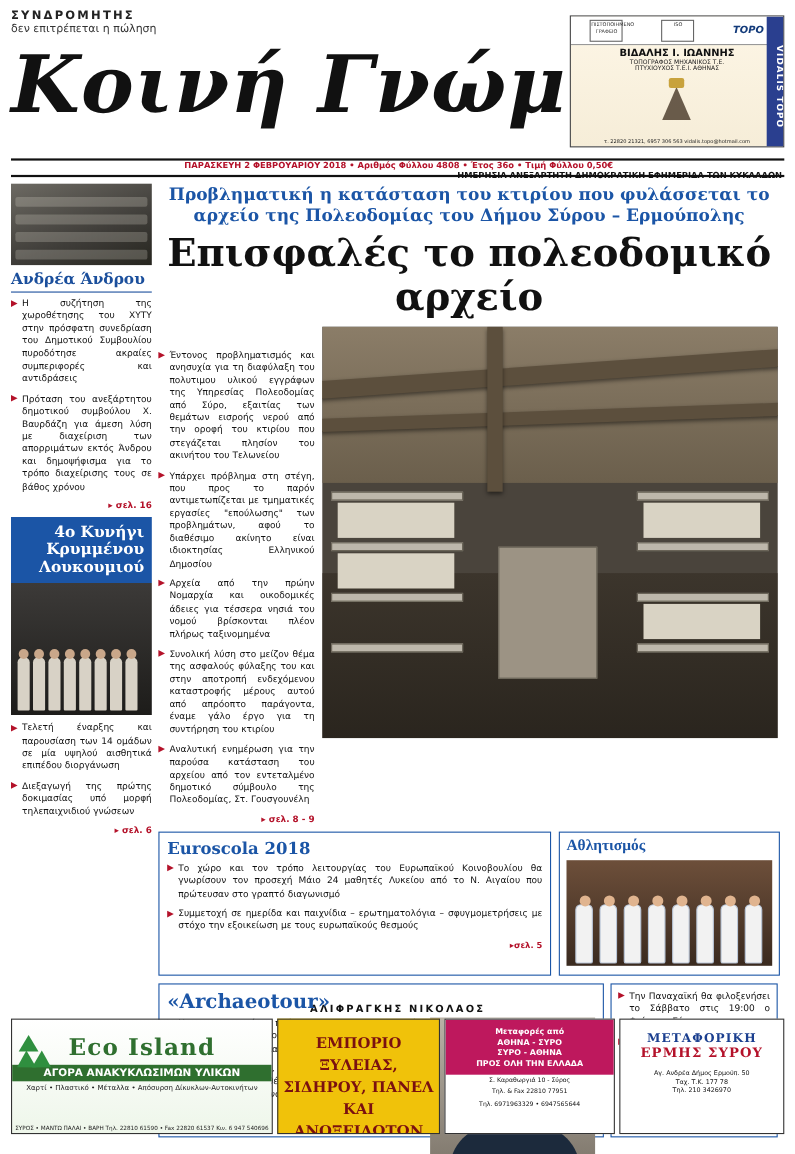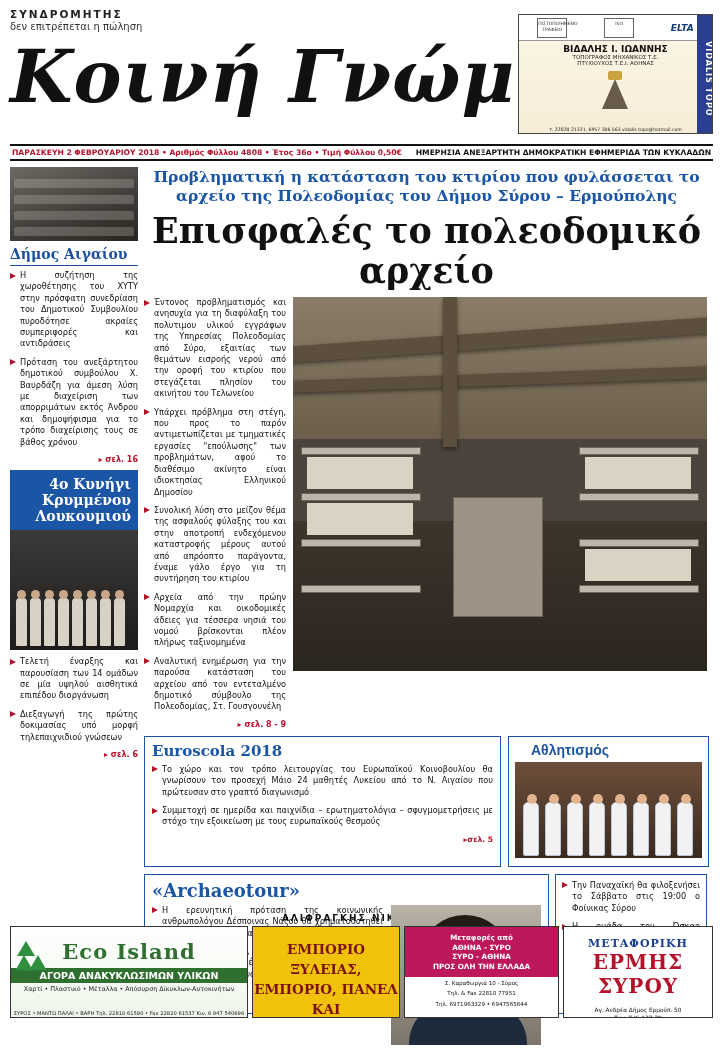--- a/index.html
+++ b/index.html
@@ -47,21 +47,21 @@
   .ad-foot { position: absolute; bottom: 1px; left: 0; right: 0; font-size: 4.6px; text-align: center; color: #222; }
   .ad-side {
     position: absolute; right: -1px; top: 0; width: 16px; height: 120px;
     background: #2a3f8f; color: #fff; writing-mode: vertical-rl; text-orientation: mixed;
     font-size: 8px; font-weight: bold; letter-spacing: 1px; text-align: center; padding-top: 8px;
   }
 
   
   .infobar {
     margin-top: 4px; border-top: 2px solid #111; border-bottom: 2px solid #111;
-    height: 17px; display: flex; align-items: center; font-size: 7.6px; font-weight: bold;
+    height: 17px; display: flex; align-items: center; font-size: 7.6px; font-weight: bold; flex-direction: column;
   }
   .infobar .left { color: #b4122a; padding-left: 2px; }
   .infobar .right { margin-left: auto; color: #111; padding-right: 2px; }
 
   
   .content { display: flex; gap: 6px; margin-top: 6px; height: 740px; }
   .col-left { width: 128px; }
   .col-main { width: 565px; position: relative; }
 
   
@@ -99,74 +99,74 @@
     font-family: "DejaVu Serif", "Liberation Serif", serif;
     font-size: 15.5px; line-height: 19px; color: #1b55a6; text-align: center; font-weight: bold;
     padding: 0 6px;
   }
   .main-title {
     font-family: "DejaVu Serif", "Liberation Serif", serif;
     font-weight: bold; font-size: 35px; line-height: 40px; text-align: center; color: #111;
     margin: 6px 0 6px;
   }
   .lead-row { display: flex; gap: 7px; }
-  .lead-bullets { width: 142px; }
+  .lead-bullets { width: 142px; margin-top: 20px; }
   .lead-bullets li { font-size: 8.2px; line-height: 11.2px; }
   .main-photo {
     width: 414px; height: 374px; position: relative; overflow: hidden;
     background: #4a443c;
   }
   .mp-ceiling { position: absolute; inset: 0 0 62% 0; background: linear-gradient(180deg,#8b7d68,#6b5f4c); }
   .mp-beam { position: absolute; height: 16px; background: #5c4f3d; box-shadow: 0 2px 4px rgba(0,0,0,.5); }
   .mp-floor { position: absolute; left: 0; right: 0; bottom: 0; height: 40%; background: linear-gradient(180deg,#3c352c,#2a251e); }
   .mp-shelf { position: absolute; background: #bdb7ab; border: 1px solid #6a6458; }
   .mp-paper { position: absolute; background: #d9d3c4; }
 
   .sub-row { display: flex; gap: 7px; margin-top: 7px; }
   .euroscola { width: 357px; border: 1px solid #1b55a6; padding: 5px 7px 4px; }
   .euroscola h3 {
     margin: 0 0 4px; font-family: "DejaVu Serif","Liberation Serif",serif;
     font-size: 15px; color: #1b55a6; font-weight: bold;
   }
   .athl { width: 201px; border: 1px solid #1b55a6; padding: 5px 6px 4px; }
-  .athl h3 { margin: 0 16px 4px; font-family: Liberation Sans, sans-serif; font-size: 14px; color: #1b55a6; font-weight: bold; }
+  .athl h3 { margin: 0 0 4px; font-family: Liberation Serif, serif; font-size: 14px; color: #1b55a6; font-weight: bold; }
   .athl-photo { height: 96px; background: linear-gradient(180deg,#6d4f3a,#3a2a1f); position: relative; overflow: hidden; margin-bottom: 4px; }
   .player { position: absolute; bottom: 2px; width: 16px; height: 54px; background: #f2f2f2; border-radius: 5px 5px 2px 2px; border: 1px solid #b9c6d8; }
   .player::before { content:""; position:absolute; top:-9px; left:3px; width:10px; height:10px; border-radius:50%; background:#e0b48f; }
 
   
   .archaeo-row { display: flex; gap: 6px; margin-top: 7px; height: 140px; }
   .archaeo { width: 405px; border: 1px solid #1b55a6; padding: 5px 7px; }
   .archaeo h3 { margin: 0 0 4px; font-family: "DejaVu Serif","Liberation Serif",serif; font-size: 18px; color: #1b55a6; font-weight: bold; }
   .archaeo-photo { width: 150px; height: 140px; background: linear-gradient(180deg,#b9b2a6,#7d756a); position: relative; overflow: hidden; }
   .face { position: absolute; left: 42px; top: 26px; width: 62px; height: 76px; background: #c79a78; border-radius: 50% 50% 46% 46%; }
   .hair { position: absolute; left: 32px; top: 10px; width: 84px; height: 74px; background: #241a14; border-radius: 50% 50% 40% 40%; }
   .shoulders { position: absolute; left: 18px; bottom: 0; width: 118px; height: 42px; background: #1c2a3c; border-radius: 40px 40px 0 0; }
 
   
   .ads-header { text-align: center; font-size: 9px; letter-spacing: 2px; font-weight: bold; color: #111; margin: 6px 0 3px; }
-  .ads { display: flex; gap: 4px; height: 92px; }
+  .ads { display: flex; gap: 4px; height: 105px; }
   .ad {
     border: 1px solid #333; flex: 1; position: relative; overflow: hidden; background: #fff;
   }
   .ad.eco { background: linear-gradient(180deg,#ffffff,#eef6ea); }
   .eco-title { font-family: "DejaVu Serif","Liberation Serif",serif; font-weight: bold; font-size: 21px; color: #2f6f2f; text-align: center; margin-top: 12px; letter-spacing: 1px; }
   .eco-bar { background: #2f6f2f; color: #fff; font-size: 9.5px; font-weight: bold; text-align: center; padding: 2px 0; margin-top: 4px; }
   .eco-lines { font-size: 6.4px; text-align: center; color: #222; margin-top: 2px; line-height: 8px; }
   .eco-foot { position: absolute; bottom: 1px; left: 0; right: 0; font-size: 5.2px; text-align: center; color: #222; }
   .recycle { position: absolute; left: 6px; top: 10px; width: 40px; height: 40px; }
   .recycle .arr { position: absolute; width: 0; height: 0; border-left: 9px solid transparent; border-right: 9px solid transparent; border-bottom: 15px solid #2f8f3f; }
   .ad.wood { background: #f0c20a; }
   .wood-t { font-family: "DejaVu Serif","Liberation Serif",serif; font-weight: bold; font-size: 13.5px; color: #7a1010; text-align: center; line-height: 20px; margin-top: 12px; }
   .ad.trans { background: #ffffff; }
   .trans-blue { background: #be185d; color: #fff; font-size: 7.2px; font-weight: bold; text-align: center; padding: 6px 2px; line-height: 9.5px; }
   .trans-foot { font-size: 5.6px; text-align: center; color: #111; line-height: 7.4px; margin-top: 3px; }
   .ad.ermis { background: #fff; }
   .ermis-t { font-family: "DejaVu Serif","Liberation Serif",serif; font-weight: bold; font-size: 11px; color: #1b3f8f; text-align: center; letter-spacing: 1px; margin-top: 10px; }
-  .ermis-t2 { font-family: "DejaVu Serif","Liberation Serif",serif; font-weight: bold; font-size: 20px; color: #b4122a; text-align: center; letter-spacing: 1px; }
+  .ermis-t2 { font-family: "DejaVu Serif","Liberation Serif",serif; font-weight: bold; font-size: 12px; color: #b4122a; text-align: center; letter-spacing: 1px; }
   .ermis-f { font-size: 5.8px; text-align: center; color: #111; margin-top: 8px; line-height: 8px; }
 
   .small-ref { color: #b4122a; font-weight: bold; font-size: 7.6px; text-align: right; display: block; }
   .small-ref::before { content: "\25B8 "; }
 </style>
 </head>
 <body>
 
 <div class="page">
 
@@ -174,21 +174,21 @@
     <div class="mh-left">
       <div class="subscriber-label">ΣΥΝΔΡΟΜΗΤΗΣ</div>
       <div class="subscriber-sub">δεν επιτρέπεται η πώληση</div>
       <div class="logo">Κοινή Γνώμη</div>
     </div>
     <div class="mh-right">
       <div class="ad-top">
         <div class="badges">
           <div class="badge">ΠΙΣΤΟΠΟΙΗΜΕΝΟ ΓΡΑΦΕΙΟ</div>
           <div class="badge">ISO</div>
-          <div class="elta">ELTA</div>
+          <div class="elta">TOPO</div>
         </div>
         <div class="ad-title">ΒΙΔΑΛΗΣ Ι. ΙΩΑΝΝΗΣ</div>
         <div class="ad-sub">ΤΟΠΟΓΡΑΦΟΣ ΜΗΧΑΝΙΚΟΣ Τ.Ε.</div>
         <div class="ad-sub">ΠΤΥΧΙΟΥΧΟΣ Τ.Ε.Ι. ΑΘΗΝΑΣ</div>
         <div class="ad-figure">
           <div class="tripod"></div>
             <div class="head"></div>
         </div>
         <div class="ad-foot">τ. 22820 21321, 6957 306 563  vidalis.topo@hotmail.com</div>
         <div class="ad-side">VIDALIS TOPO</div>
@@ -203,21 +203,21 @@
 
   <div class="content">
 
     <div class="col-left">
       <div class="photo-box photo-meeting">
         <div class="row" style="top:12px"></div>
         <div class="row" style="top:28px"></div>
         <div class="row" style="top:44px"></div>
         <div class="row" style="top:60px"></div>
       </div>
-      <div class="kicker">Δήμος Αιγαίου</div>
+      <div class="kicker">Ανδρέα Άνδρου</div>
       <hr class="hr-thin">
       <ul class="bullets">
         <li>Η συζήτηση της χωροθέτησης του ΧΥΤΥ στην πρόσφατη συνεδρίαση του Δημοτικού Συμβουλίου πυροδότησε ακραίες συμπεριφορές και αντιδράσεις</li>
         <li>Πρόταση του ανεξάρτητου δημοτικού συμβούλου Χ. Βαυρδάζη για άμεση λύση με διαχείριση των απορριμάτων εκτός Άνδρου και δημοψήφισμα για το τρόπο διαχείρισης τους σε βάθος χρόνου</li>
       </ul>
       <span class="page-ref">σελ. 16</span>
 
       <div class="blue-box">
         <div class="t">4ο Κυνήγι Κρυμμένου Λουκουμιού</div>
       </div>
@@ -240,22 +240,22 @@
 
     <div class="col-main">
       <div class="lead-head">Προβληματική η κατάσταση του κτιρίου που φυλάσσεται το αρχείο της Πολεοδομίας του Δήμου Σύρου – Ερμούπολης</div>
       <div class="main-title">Επισφαλές το πολεοδομικό αρχείο</div>
 
       <div class="lead-row">
         <div class="lead-bullets">
           <ul class="bullets">
             <li>Έντονος προβληματισμός και ανησυχία για τη διαφύλαξη του πολυτιμου υλικού εγγράφων της Υπηρεσίας Πολεοδομίας από Σύρο, εξαιτίας των θεμάτων εισροής νερού από την οροφή του κτιρίου που στεγάζεται πλησίον του ακινήτου του Τελωνείου</li>
             <li>Υπάρχει πρόβλημα στη στέγη, που προς το παρόν αντιμετωπίζεται με τμηματικές εργασίες "επούλωσης" των προβλημάτων, αφού το διαθέσιμο ακίνητο είναι ιδιοκτησίας Ελληνικού Δημοσίου</li>
+            <li>Αρχεία από την πρώην Νομαρχία και οικοδομικές άδειες για τέσσερα νησιά του νομού βρίσκονται πλέον πλήρως ταξινομημένα</li>
             <li>Συνολική λύση στο μείζον θέμα της ασφαλούς φύλαξης του και στην αποτροπή ενδεχόμενου καταστροφής μέρους αυτού από απρόοπτο παράγοντα, έναμε γάλο έργο για τη συντήρηση του κτιρίου</li>
-            <li>Αρχεία από την πρώην Νομαρχία και οικοδομικές άδειες για τέσσερα νησιά του νομού βρίσκονται πλέον πλήρως ταξινομημένα</li>
             <li>Αναλυτική ενημέρωση για την παρούσα κατάσταση του αρχείου από τον εντεταλμένο δημοτικό σύμβουλο της Πολεοδομίας, Στ. Γουσγουνέλη</li>
           </ul>
           <span class="page-ref">σελ. 8 - 9</span>
         </div>
 
         <div class="main-photo">
           <div class="mp-ceiling"></div>
           <div class="mp-beam" style="left:-10px; top:34px; width:460px; transform:rotate(-4deg);"></div>
           <div class="mp-beam" style="left:-10px; top:76px; width:460px; transform:rotate(-2deg); height:12px;"></div>
           <div class="mp-beam" style="left:150px; top:0px; width:14px; height:150px;"></div>
@@ -339,21 +339,21 @@
         <div class="arr" style="left:-4px; top:22px; transform:rotate(240deg);"></div>
       </div>
       <div class="eco-title">Eco Island</div>
       <div class="eco-bar">ΑΓΟΡΑ ΑΝΑΚΥΚΛΩΣΙΜΩΝ ΥΛΙΚΩΝ</div>
       <div class="eco-lines">Χαρτί • Πλαστικό • Μέταλλα • Απόσυρση Δίκυκλων-Αυτοκινήτων</div>
       <div class="eco-foot">ΣΥΡΟΣ • ΜΑΝΤΩ ΠΑΛΑΙ • ΒΑΡΗ   Τηλ. 22810 61590 • Fax 22820 61537 Κιν. 6 947 540696</div>
     </div>
 
     <div class="ad wood" style="flex:0 0 148px;">
       <div class="wood-t">ΕΜΠΟΡΙΟ ΞΥΛΕΙΑΣ,</div>
-      <div class="wood-t" style="margin-top:0">ΕΜΠΟΡΙΟ, ΠΑΝΕΛ</div>
+      <div class="wood-t" style="margin-top:0">ΣΙΔΗΡΟΥ, ΠΑΝΕΛ</div>
       <div class="wood-t" style="margin-top:0">ΚΑΙ ΑΝΟΞΕΙΔΩΤΩΝ</div>
     </div>
 
     <div class="ad trans" style="flex:0 0 155px;">
       <div class="trans-blue">
         <div>Μεταφορές από</div>
         <div>ΑΘΗΝΑ - ΣΥΡΟ</div>
         <div>ΣΥΡΟ - ΑΘΗΝΑ</div>
         <div>ΠΡΟΣ ΟΛΗ ΤΗΝ ΕΛΛΑΔΑ</div>
       </div>

